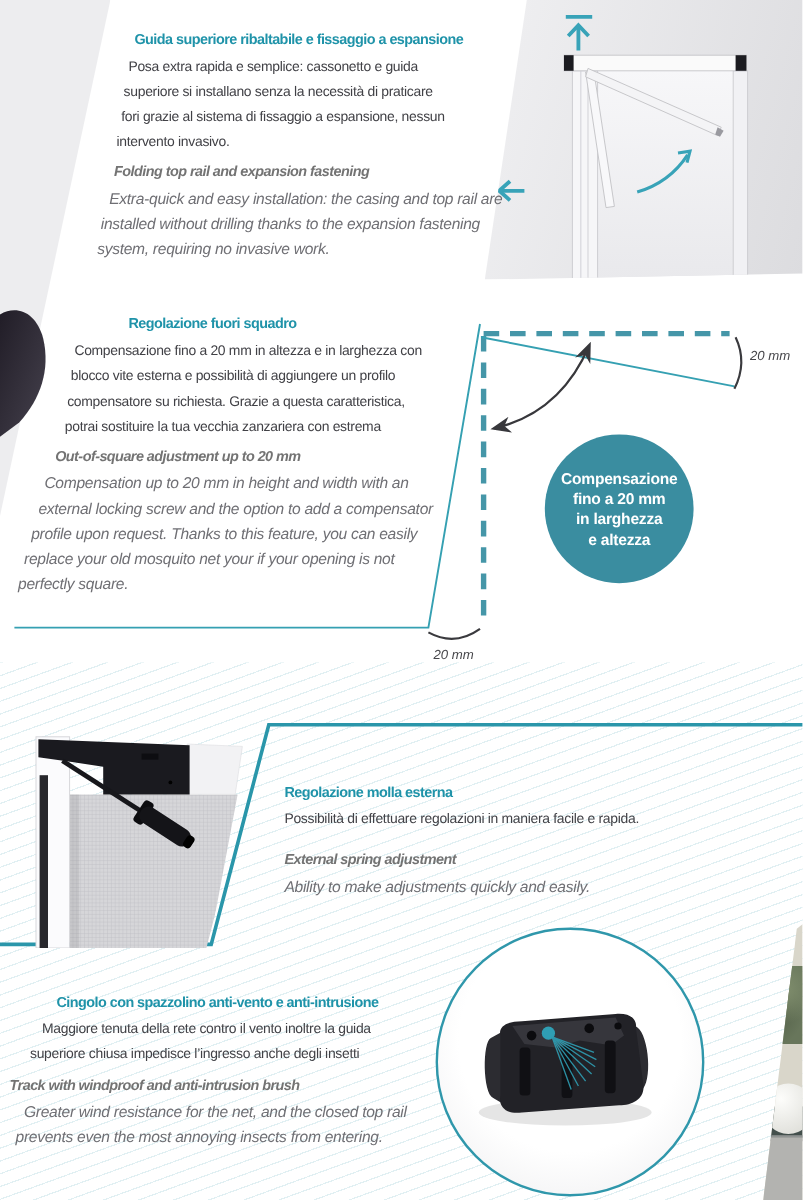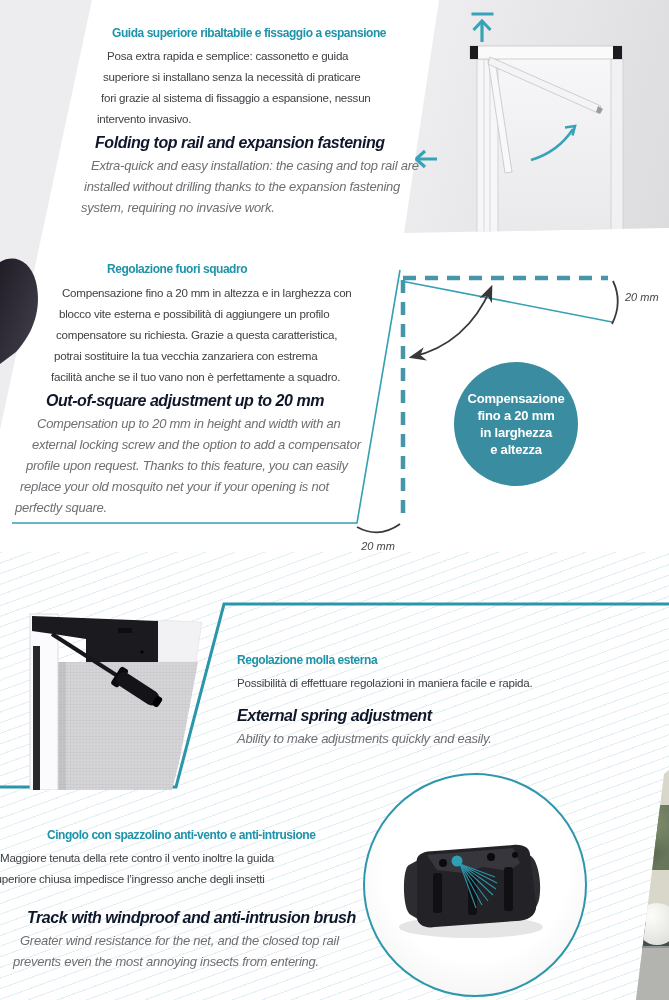--- a/index.html
+++ b/index.html
@@ -2,21 +2,21 @@
 <html><head>
 <meta charset="utf-8">
 <style>
   html,body{margin:0;padding:0;}
   body{font-family:"Liberation Sans",sans-serif;background:#ffffff;}
   #page{position:relative;width:669px;height:1000px;overflow:hidden;background:#ffffff;}
 
   
   .abs{position:absolute;}
   .h-it{font-weight:700;color:#1f93a9;font-size:12px;letter-spacing:-0.45px;white-space:nowrap;height:18px;line-height:18px;}
-  .h-en{font-weight:700;font-style:italic;color:#0f172a;font-size:16px;letter-spacing:-0.45px;white-space:nowrap;height:18px;line-height:18px;}
+  .h-en{font-weight:700;font-style:italic;color:#737373;font-size:12px;letter-spacing:-0.45px;white-space:nowrap;height:18px;line-height:18px;}
   .b-it{color:#414146;font-size:11.6px;letter-spacing:-0.25px;}
   .b-en{color:#6f6f74;font-style:italic;font-size:13px;letter-spacing:-0.25px;}
   .ln{white-space:nowrap;height:21px;line-height:21px;}
 
   
   .s1b .ln:nth-child(2){margin-left:-4px}.s1b .ln:nth-child(3){margin-left:-6px}.s1b .ln:nth-child(4){margin-left:-10px}
   .s1e .ln:nth-child(2){margin-left:-7px}.s1e .ln:nth-child(3){margin-left:-10px}
   .s2b .ln:nth-child(2){margin-left:-3px}.s2b .ln:nth-child(3){margin-left:-6px}.s2b .ln:nth-child(4){margin-left:-8px}.s2b .ln:nth-child(5){margin-left:-11px}
   .s2e .ln:nth-child(2){margin-left:-5px}.s2e .ln:nth-child(3){margin-left:-11px}.s2e .ln:nth-child(4){margin-left:-17px}.s2e .ln:nth-child(5){margin-left:-22px}
   .s4b .ln:nth-child(2){margin-left:-10px}.s4b .ln:nth-child(3){margin-left:-20px}
@@ -44,22 +44,22 @@
   #sec1 .s1e{margin-top:3px;padding-left:91px}
   #sec2 .h-it{padding-left:107px}
   #sec2 .s2b{margin-top:4px;padding-left:62px}
   #sec2 .h-en{margin-top:5px;padding-left:46px}
   #sec2 .s2e{margin-top:3px;padding-left:37px}
   #sec3-text .b-it,#sec3-text .b-en{height:21px;line-height:21px;white-space:nowrap}
   #sec3-text .b-it{margin-top:3px}
   #sec3-text .h-en{margin-top:14px}
   #sec3-text .b-en{margin-top:3px}
   #sec4 .h-it{padding-left:47px}
-  #sec4 .s4b{margin-top:3px;}
-  #sec4 .h-en{margin-top:20px;padding-left:27px}
+  #sec4 .s4b{margin-top:3px;padding-left:35px}
+  #sec4 .h-en{margin-top:6px;padding-left:8px}
   #sec4 .s4e{margin-top:3px;padding-left:20px}
 
   
   #diagram-svg{left:0;top:255px;}
   #label-20-right{left:625px;top:291px;width:44px;font-style:italic;font-size:11px;color:#46464a;}
   #label-20-bottom{left:355px;top:540px;width:46px;text-align:center;font-style:italic;font-size:11px;color:#46464a;}
   #badge{left:454px;top:362px;width:124px;height:124px;border-radius:50%;background:#3a8da0;
          color:#ffffff;font-weight:700;font-size:13px;letter-spacing:-0.2px;text-align:center;
          display:flex;flex-direction:column;justify-content:center;}
   #badge .ln{height:17px;line-height:17px;}
@@ -187,21 +187,20 @@
       <div class="ln">e altezza</div>
     </div>
 
   <div id="sec2" class="abs">
     <div class="h-it">Regolazione fuori squadro</div>
     <div class="b-it s2b">
         <div class="ln">Compensazione fino a 20 mm in altezza e in larghezza con</div>
         <div class="ln">blocco vite esterna e possibilità di aggiungere un profilo</div>
         <div class="ln">compensatore su richiesta. Grazie a questa caratteristica,</div>
         <div class="ln">potrai sostituire la tua vecchia zanzariera con estrema</div>
-        <div class="ln">facilità anche se il tuo vano non è perfettamente a squadro.</div>
       </div>
     <div class="h-en">Out-of-square adjustment up to 20 mm</div>
     <div class="b-en s2e">
         <div class="ln">Compensation up to 20 mm in height and width with an</div>
         <div class="ln">external locking screw and the option to add a compensator</div>
         <div class="ln">profile upon request. Thanks to this feature, you can easily</div>
         <div class="ln">replace your old mosquito net your if your opening is not</div>
         <div class="ln">perfectly square.</div>
       </div>
   </div>

